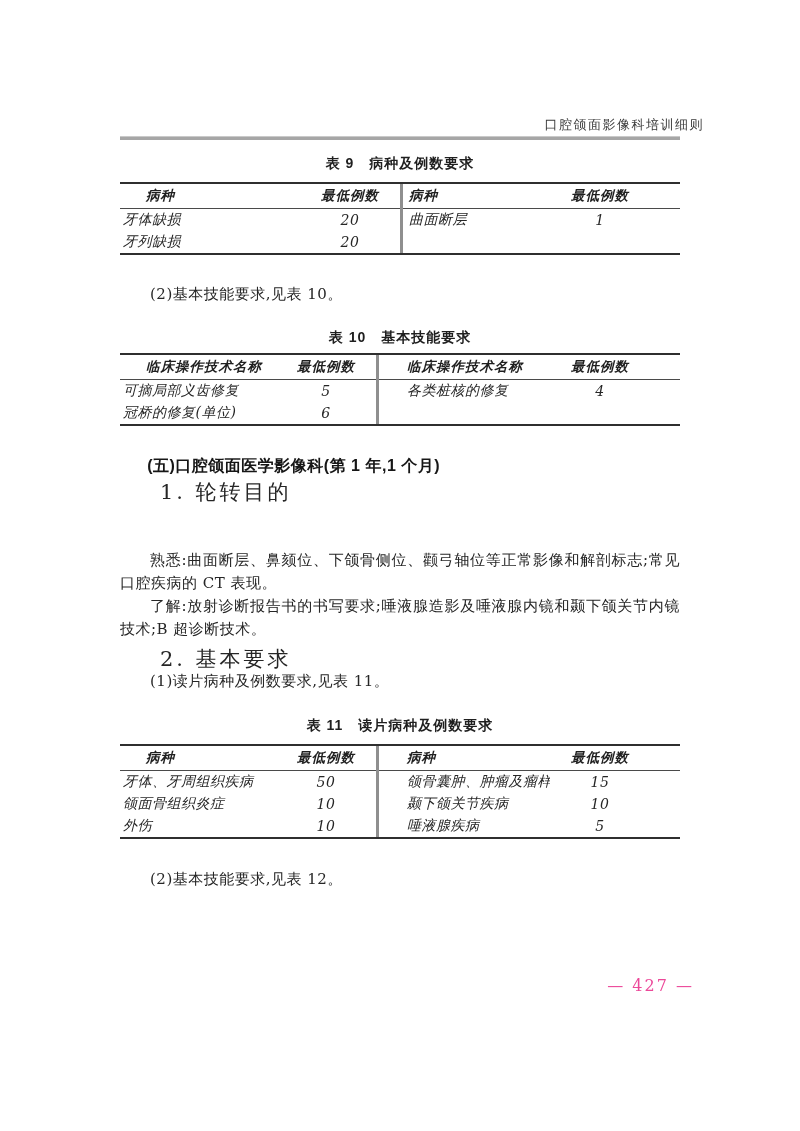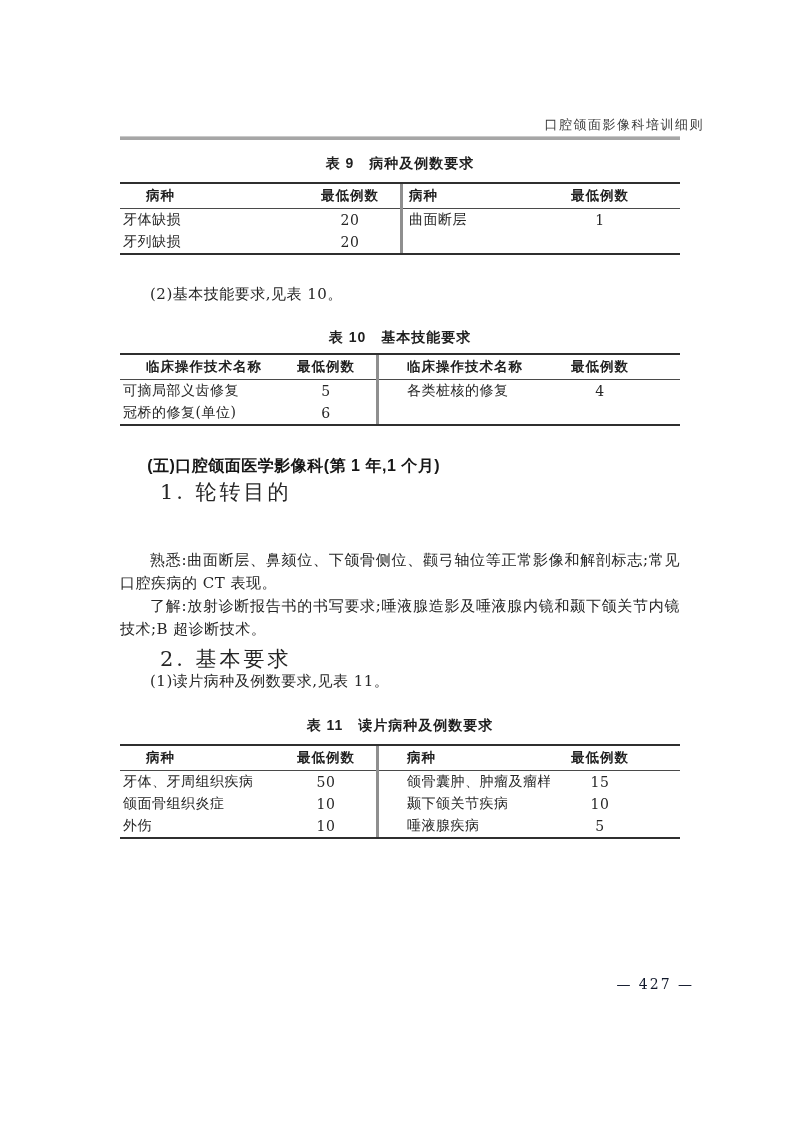--- a/index.html
+++ b/index.html
@@ -23,21 +23,21 @@
     position:absolute;left:120px;width:560px;text-align:center;
     font-family:"Liberation Sans","DejaVu Sans",sans-serif;
     font-weight:bold;font-size:14px;color:#1f1f1f;letter-spacing:1px;
   }
 
   .dtable{
     position:absolute;left:120px;width:560px;display:flex;
     border-top:2px solid #2f2f2f;border-bottom:2px solid #2f2f2f;
     box-sizing:border-box;
   }
-  .half{box-sizing:border-box;}
+  .half{box-sizing:border-box;font-style:italic;}
   .dtable.eq .half{width:50%;}
   .dtable.uneq .half.left{width:45.7%;}
   .dtable.uneq .half.right{width:54.3%;}
   .half.right{border-left:3px solid #8f8f8f;}
 
   .trow{display:flex;align-items:center;height:22px;font-size:14px;letter-spacing:0.5px;}
   .trow.thead{
     height:24px;border-bottom:1px solid #4a4a4a;
     font-family:"Liberation Sans","DejaVu Sans",sans-serif;
     font-weight:bold;font-size:13.5px;color:#1f1f1f;letter-spacing:1px;
@@ -59,21 +59,21 @@
   .heading{
     font-family:"Liberation Sans","DejaVu Sans",sans-serif;
     font-weight:bold;font-size:16px;letter-spacing:0.5px;color:#161616;
     text-indent:1.7em;
   }
   .kaiti{
     letter-spacing:3px;text-indent:1.9em;font-size:21px;
   }
   .page-number{
     position:absolute;top:976px;right:130px;
-    font-size:14px;letter-spacing:2px;color:#0f172a;
+    font-size:16px;letter-spacing:2px;color:#ec4899;
   }
 </style>
 </head>
 <body>
 
 <div class="page">
 
   <div class="running-head">口腔颌面影像科培训细则</div>
   <div class="head-rule"></div>
 
@@ -183,16 +183,17 @@
         <div class="tc name">颞下颌关节疾病</div>
         <div class="tc val">10</div>
       </div>
       <div class="trow">
         <div class="tc name">唾液腺疾病</div>
         <div class="tc val">5</div>
       </div>
     </div>
   </div>
 
+  <div class="para indent" style="top:868px">(2)基本技能要求,见表 12。</div>
 
   <div class="page-number">— 427 —</div>
 
 </div>
 
 </body></html>

